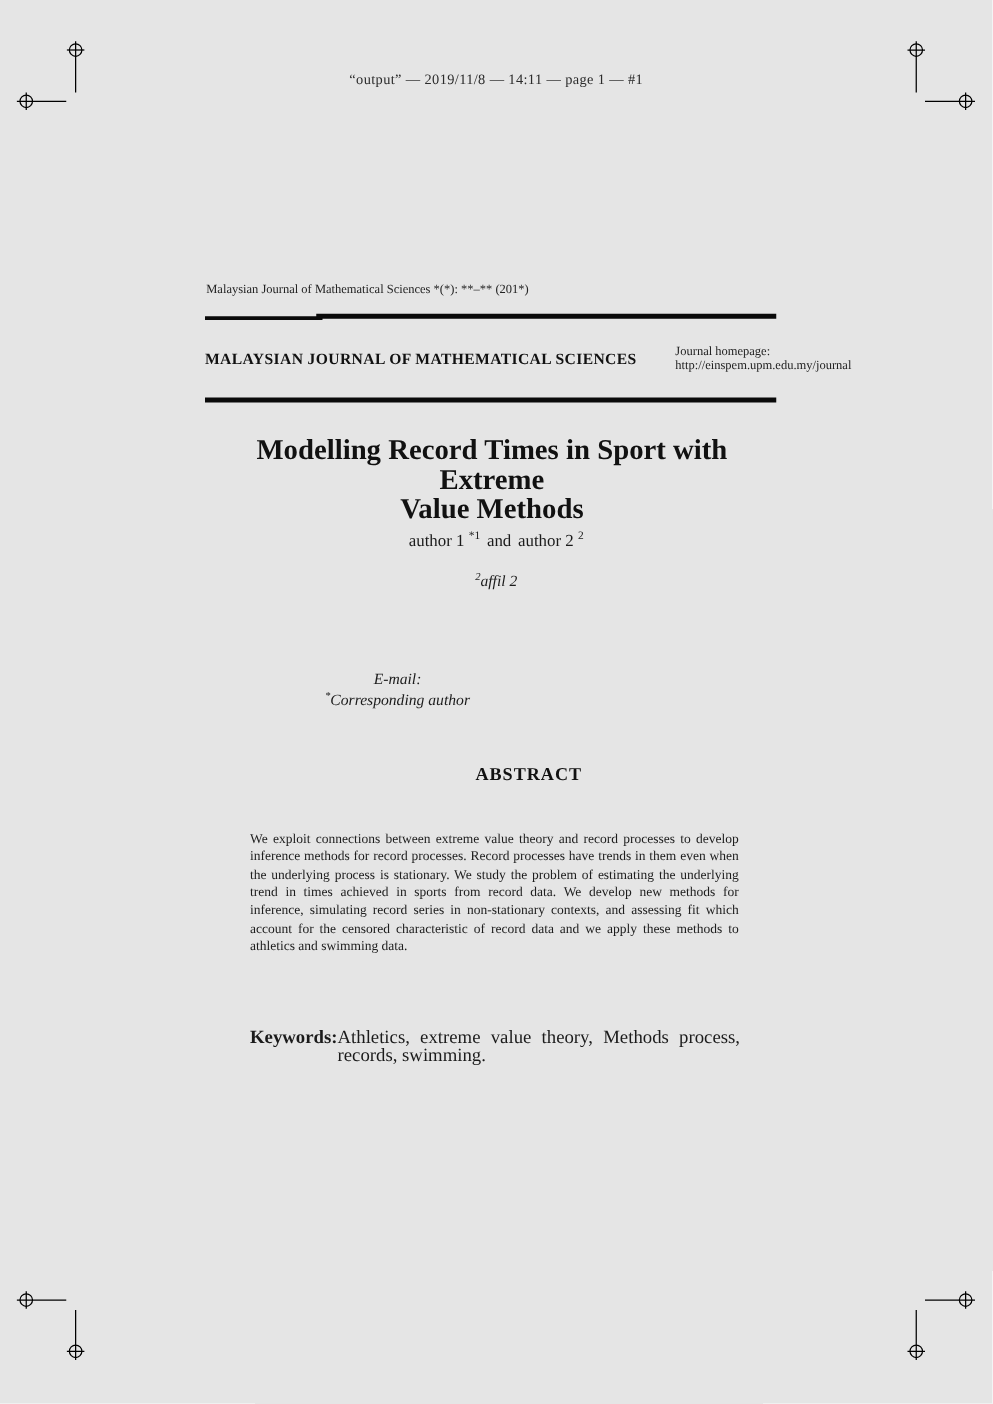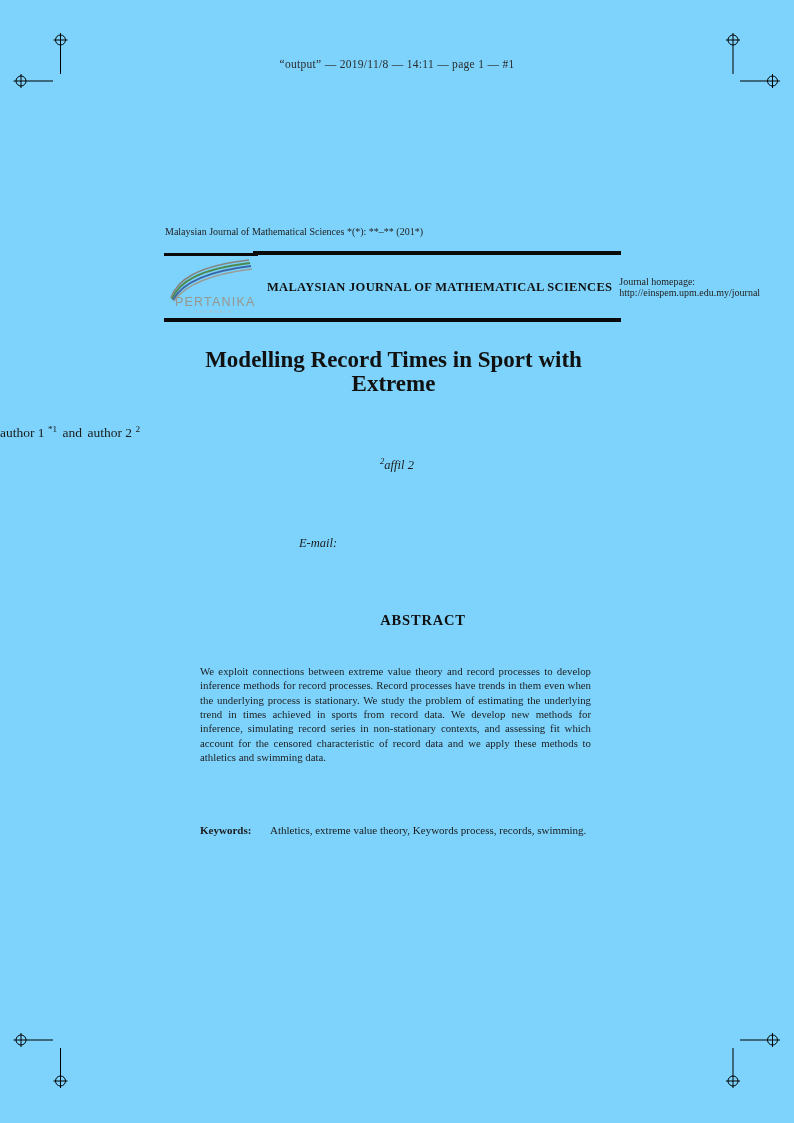--- a/index.html
+++ b/index.html
@@ -1,19 +1,19 @@
 <!DOCTYPE html>
 <html><head>
 <meta charset="utf-8">
 <style>
   html,body { margin:0; padding:0; background:#ffffff; }
   .page {
     position: relative;
     width: 794px; height: 1123px;
-    background: #7dd3fc;
+    background: #e5e5e5;
     font-family: "Liberation Serif", "DejaVu Serif", serif;
     color: #1b1b1b;
     overflow: hidden;
   }
   .abs { position: absolute; }
 
   .crop-header {
     top: 58px; left: 0; width: 794px;
     text-align: center;
     font-size: 11.5px; letter-spacing: 0.3px; color: #2b2b2b;
@@ -36,31 +36,31 @@
   .logo-block { width: 108px; padding: 3px 0 0 3px; box-sizing: border-box; }
   .masthead-text {
     flex: 1; display: flex; flex-direction: row;
     align-items: center; justify-content: center; gap: 7px;
     padding-top: 2px;
   }
   .masthead-title {
     font-weight: bold; font-size: 12.5px; letter-spacing: 0.3px;
     color: #111; white-space: nowrap;
   }
-  .masthead-homepage { font-size: 10px; color: #222; }
+  .masthead-homepage { font-size: 10px; color: #222; margin-left: 24px; }
 
   .paper-title {
     top: 348px; left: 165px; width: 457px;
     text-align: center; font-weight: bold;
     font-size: 23px; line-height: 23.5px; color: #111;
   }
 
   .authors-line {
     top: 425px; left: 0; width: 794px;
-    text-align: left; font-size: 13.5px;
+    text-align: center; font-size: 13.5px;
   }
   sup.s { font-size: 68%; vertical-align: super; line-height: 0; }
   .authors-line .join { margin: 0 2px; }
 
   .affils {
     top: 456px; left: 0; width: 794px;
     text-align: center; font-style: italic;
     font-size: 12.5px; line-height: 19px;
   }
 
@@ -77,21 +77,21 @@
   }
 
   .abstract-body {
     top: 664px; left: 200px; width: 391px;
     font-size: 10.8px; line-height: 14.35px;
     text-align: justify; color: #1d1d1d;
   }
 
   .keywords {
     top: 823px; left: 200px; width: 392px;
-    font-size: 11px; line-height: 15px;
+    font-size: 15px; line-height: 15px;
     display: flex;
   }
   .keywords-label { font-weight: bold; width: 70px; flex: 0 0 70px; }
   .keywords-text { flex: 1; text-align: justify; }
 
   .cropmarks { top: 0; left: 0; pointer-events: none; }
 
   .logo-wordmark {
     font-family: "Liberation Sans", sans-serif;
   }
@@ -138,63 +138,57 @@
 
   <div class="abs crop-header">“output” — 2019/11/8 — 14:11 — page 1 — #1</div>
 
   <div class="abs journal-line">Malaysian Journal of Mathematical Sciences *(*): **–** (201*)</div>
 
   <div class="abs masthead">
     <div class="rule rule-top-a"></div>
     <div class="rule rule-top-b"></div>
 
     <div class="masthead-content">
-      <div class="logo-block">
-        <svg width="100" height="58" viewBox="0 0 100 58">
-          <path d="M4,40 C10,22 30,8 82,2" stroke="#84847d" stroke-width="1.6" fill="none"></path>
-          <path d="M5,41 C12,24 32,11 83,5" stroke="#4b8a50" stroke-width="1.8" fill="none"></path>
-          <path d="M6,42 C14,27 34,14 84,8" stroke="#3b68a8" stroke-width="1.8" fill="none"></path>
-          <path d="M7,43 C16,30 36,17 85,11" stroke="#9a9a92" stroke-width="1.4" fill="none"></path>
-          <text x="8" y="48" class="logo-wordmark" font-size="12.5" letter-spacing="1.2" fill="#97978f" stroke="none">PERTANIKA</text>
-          <text x="28" y="55" class="logo-wordmark" font-size="4.2" letter-spacing="2" fill="#b9b9b1" stroke="none">JOURNALS</text>
-        </svg>
-      </div>
       <div class="masthead-text">
         <div class="masthead-title">MALAYSIAN JOURNAL OF MATHEMATICAL SCIENCES</div>
         <div class="masthead-homepage">Journal homepage: http://einspem.upm.edu.my/journal</div>
       </div>
     </div>
 
     <div class="rule rule-bottom"></div>
   </div>
 
   <div class="abs paper-title">
     <div>Modelling Record Times in Sport with Extreme</div>
+    <div>Value Methods</div>
   </div>
 
   <div class="abs authors-line">
     <span>author 1</span>
     <sup class="s">*1</sup>
     <span class="join">and</span>
     <span>author 2</span>
     <sup class="s">2</sup>
   </div>
 
   <div class="abs affils">
     <div>
       <sup class="s">2</sup><span>affil 2</span>
     </div>
   </div>
 
   <div class="abs email-block">
     <div>E-mail:</div>
+    <div>
+      <sup class="s">*</sup><span>Corresponding author</span>
+    </div>
   </div>
 
   <div class="abs abstract-heading">ABSTRACT</div>
 
   <div class="abs abstract-body">We exploit connections between extreme value theory and record processes to develop inference methods for record processes. Record processes have trends in them even when the underlying process is stationary. We study the problem of estimating the underlying trend in times achieved in sports from record data. We develop new methods for inference, simulating record series in non-stationary contexts, and assessing fit which account for the censored characteristic of record data and we apply these methods to athletics and swimming data.</div>
 
   <div class="abs keywords">
     <div class="keywords-label">Keywords:</div>
-    <div class="keywords-text">Athletics, extreme value theory, Keywords process, records, swimming.</div>
+    <div class="keywords-text">Athletics, extreme value theory, Methods process, records, swimming.</div>
   </div>
 
 </div>
 
 </body></html>

